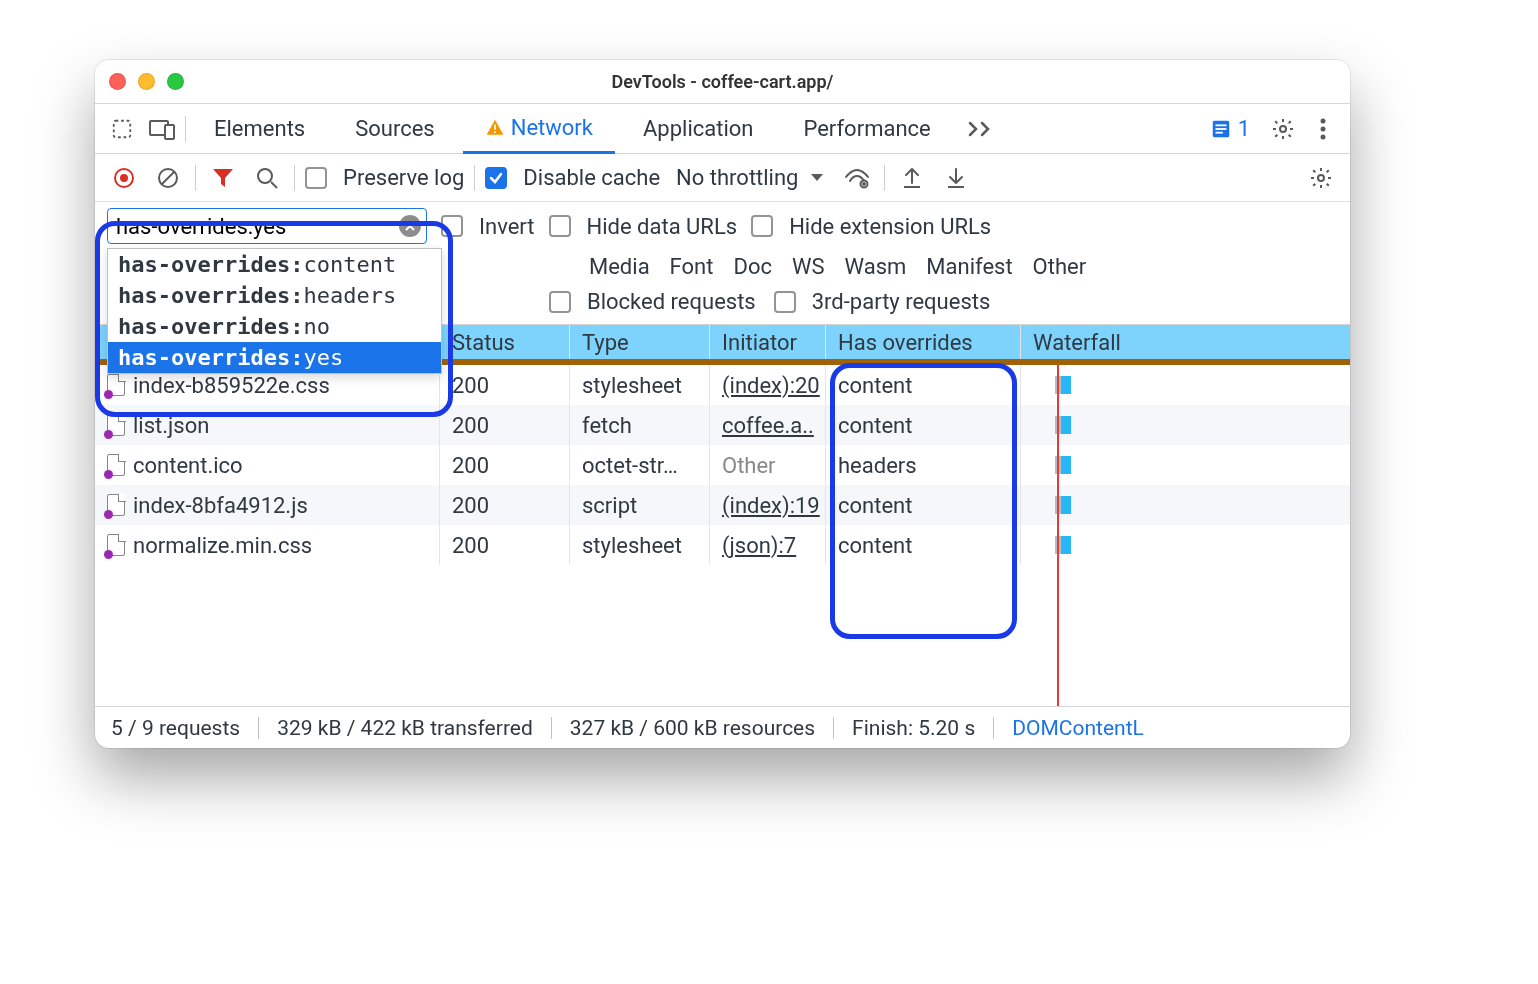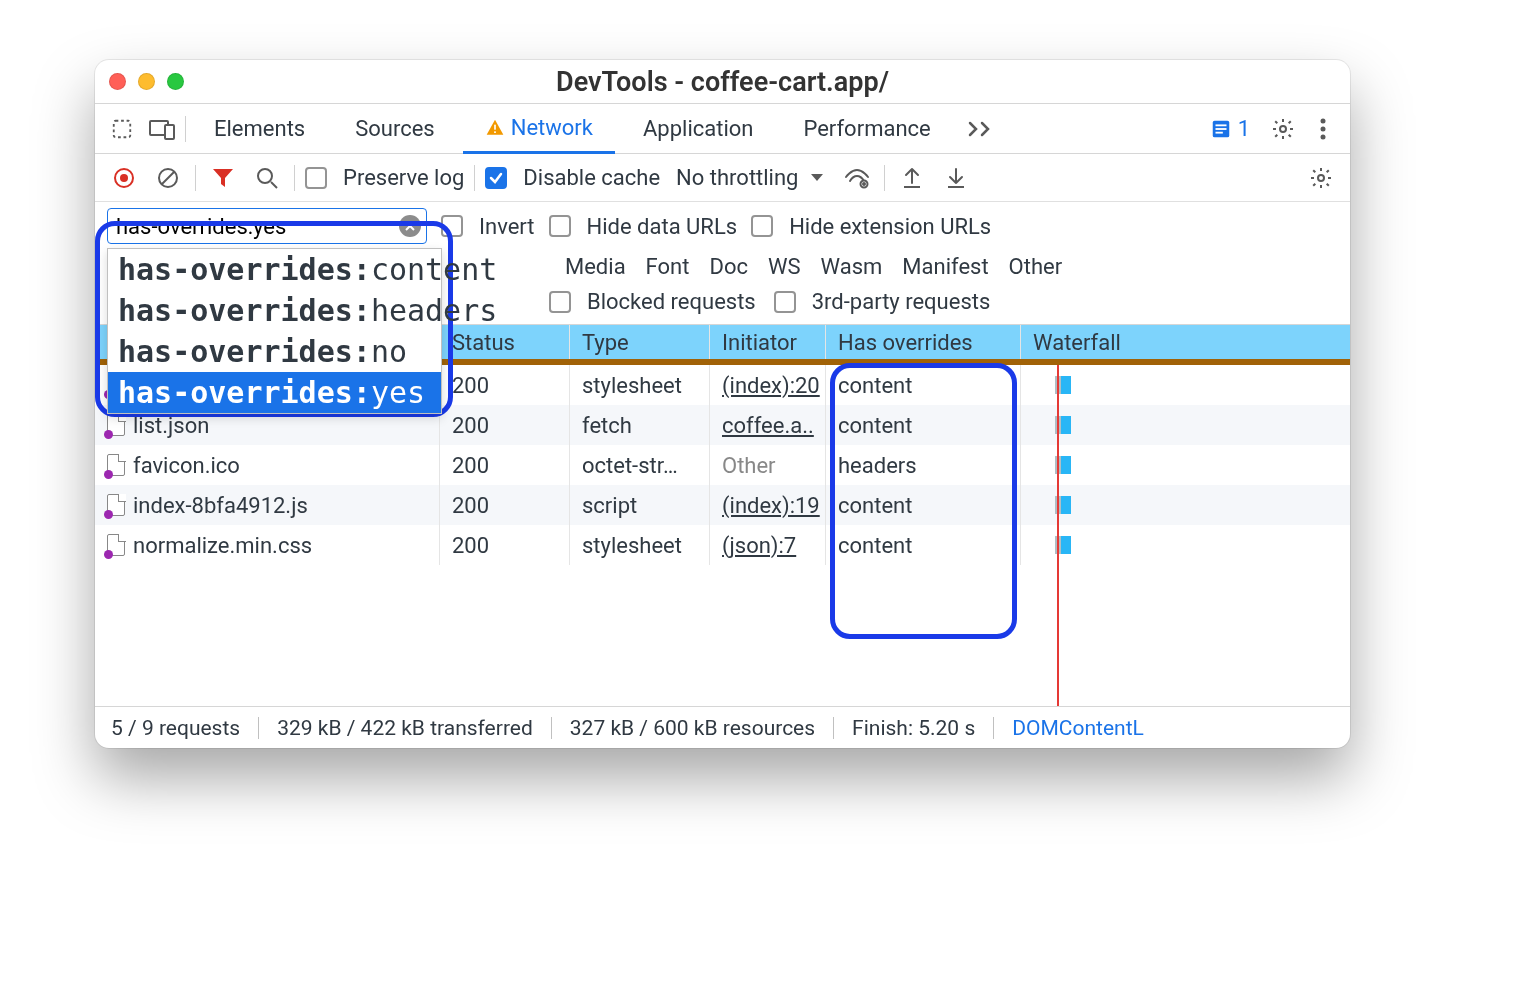--- a/index.html
+++ b/index.html
@@ -36,21 +36,21 @@
   }
   .traffic {
     display: flex; gap: 12px;
   }
   .dot { width: 17px; height: 17px; border-radius: 50%; }
   .dot.red { background:#ff5f57; border:1px solid rgba(0,0,0,0.1);}
   .dot.yellow { background:#febc2e; border:1px solid rgba(0,0,0,0.1);}
   .dot.green { background:#28c840; border:1px solid rgba(0,0,0,0.1);}
   .title {
     position: absolute; left:0; right:0; text-align:center;
-    font-size: 27px; font-weight: 600; color:#333;
+    font-size: 18px; font-weight: 600; color:#333;
     pointer-events: none;
   }
   
   .tabrow {
     height: 50px;
     display: flex; align-items:center;
     padding: 0 10px;
     border-bottom: 1px solid #d6d6d6;
     gap: 6px;
   }
@@ -99,32 +99,33 @@
     width:22px; height:22px; border-radius:50%; background:#8c8c8c; color:#fff;
     display:flex; align-items:center; justify-content:center; font-size:14px; cursor:pointer;
   }
   .suggestions {
     position:absolute;
     top:40px; left:0; width:335px;
     background:#fff;
     border:1px solid #c0c0c0;
     box-shadow: 0 4px 10px rgba(0,0,0,0.15);
     font-family: Menlo, Consolas, monospace;
-    font-size: 30px;
+    font-size: 22px;
     z-index: 30;
   }
   .suggestions div { padding: 3px 10px; white-space:nowrap;}
   .suggestions div.sel { background:#1a73e8; color:#fff; }
   .suggestions b { font-weight: bold; }
   
   .filterrow2 {
     display:flex; align-items:center;
     padding: 4px 12px 4px 470px;
     gap: 20px;
     color:#303942;
+    margin-left:24px;
   }
   
   .filterrow3 {
     display:flex; align-items:center;
     padding: 6px 12px 10px 454px;
     gap: 18px;
     border-bottom: 1px solid #d6d6d6;
   }
   
   .table-wrapper { flex:1; position:relative; overflow:hidden; }
@@ -433,21 +434,21 @@
           <div class="td col-waterfall">
             <div class="wf-bar" style="left:34px;">
               <div class="wait"></div>
               <div class="dl"></div>
             </div>
           </div>
         </div>
         <div class="trow">
           <div class="td col-name">
             <span class="file-icon"></span>
-            <span>favicon.ico</span>
+            <span>content.ico</span>
           </div>
           <div class="td col-status">200</div>
           <div class="td col-type">octet-str…</div>
           <div class="td col-initiator">
             <span class="muted">Other</span>
           </div>
           <div class="td col-has">headers</div>
           <div class="td col-waterfall">
             <div class="wf-bar" style="left:34px;">
               <div class="wait"></div>

